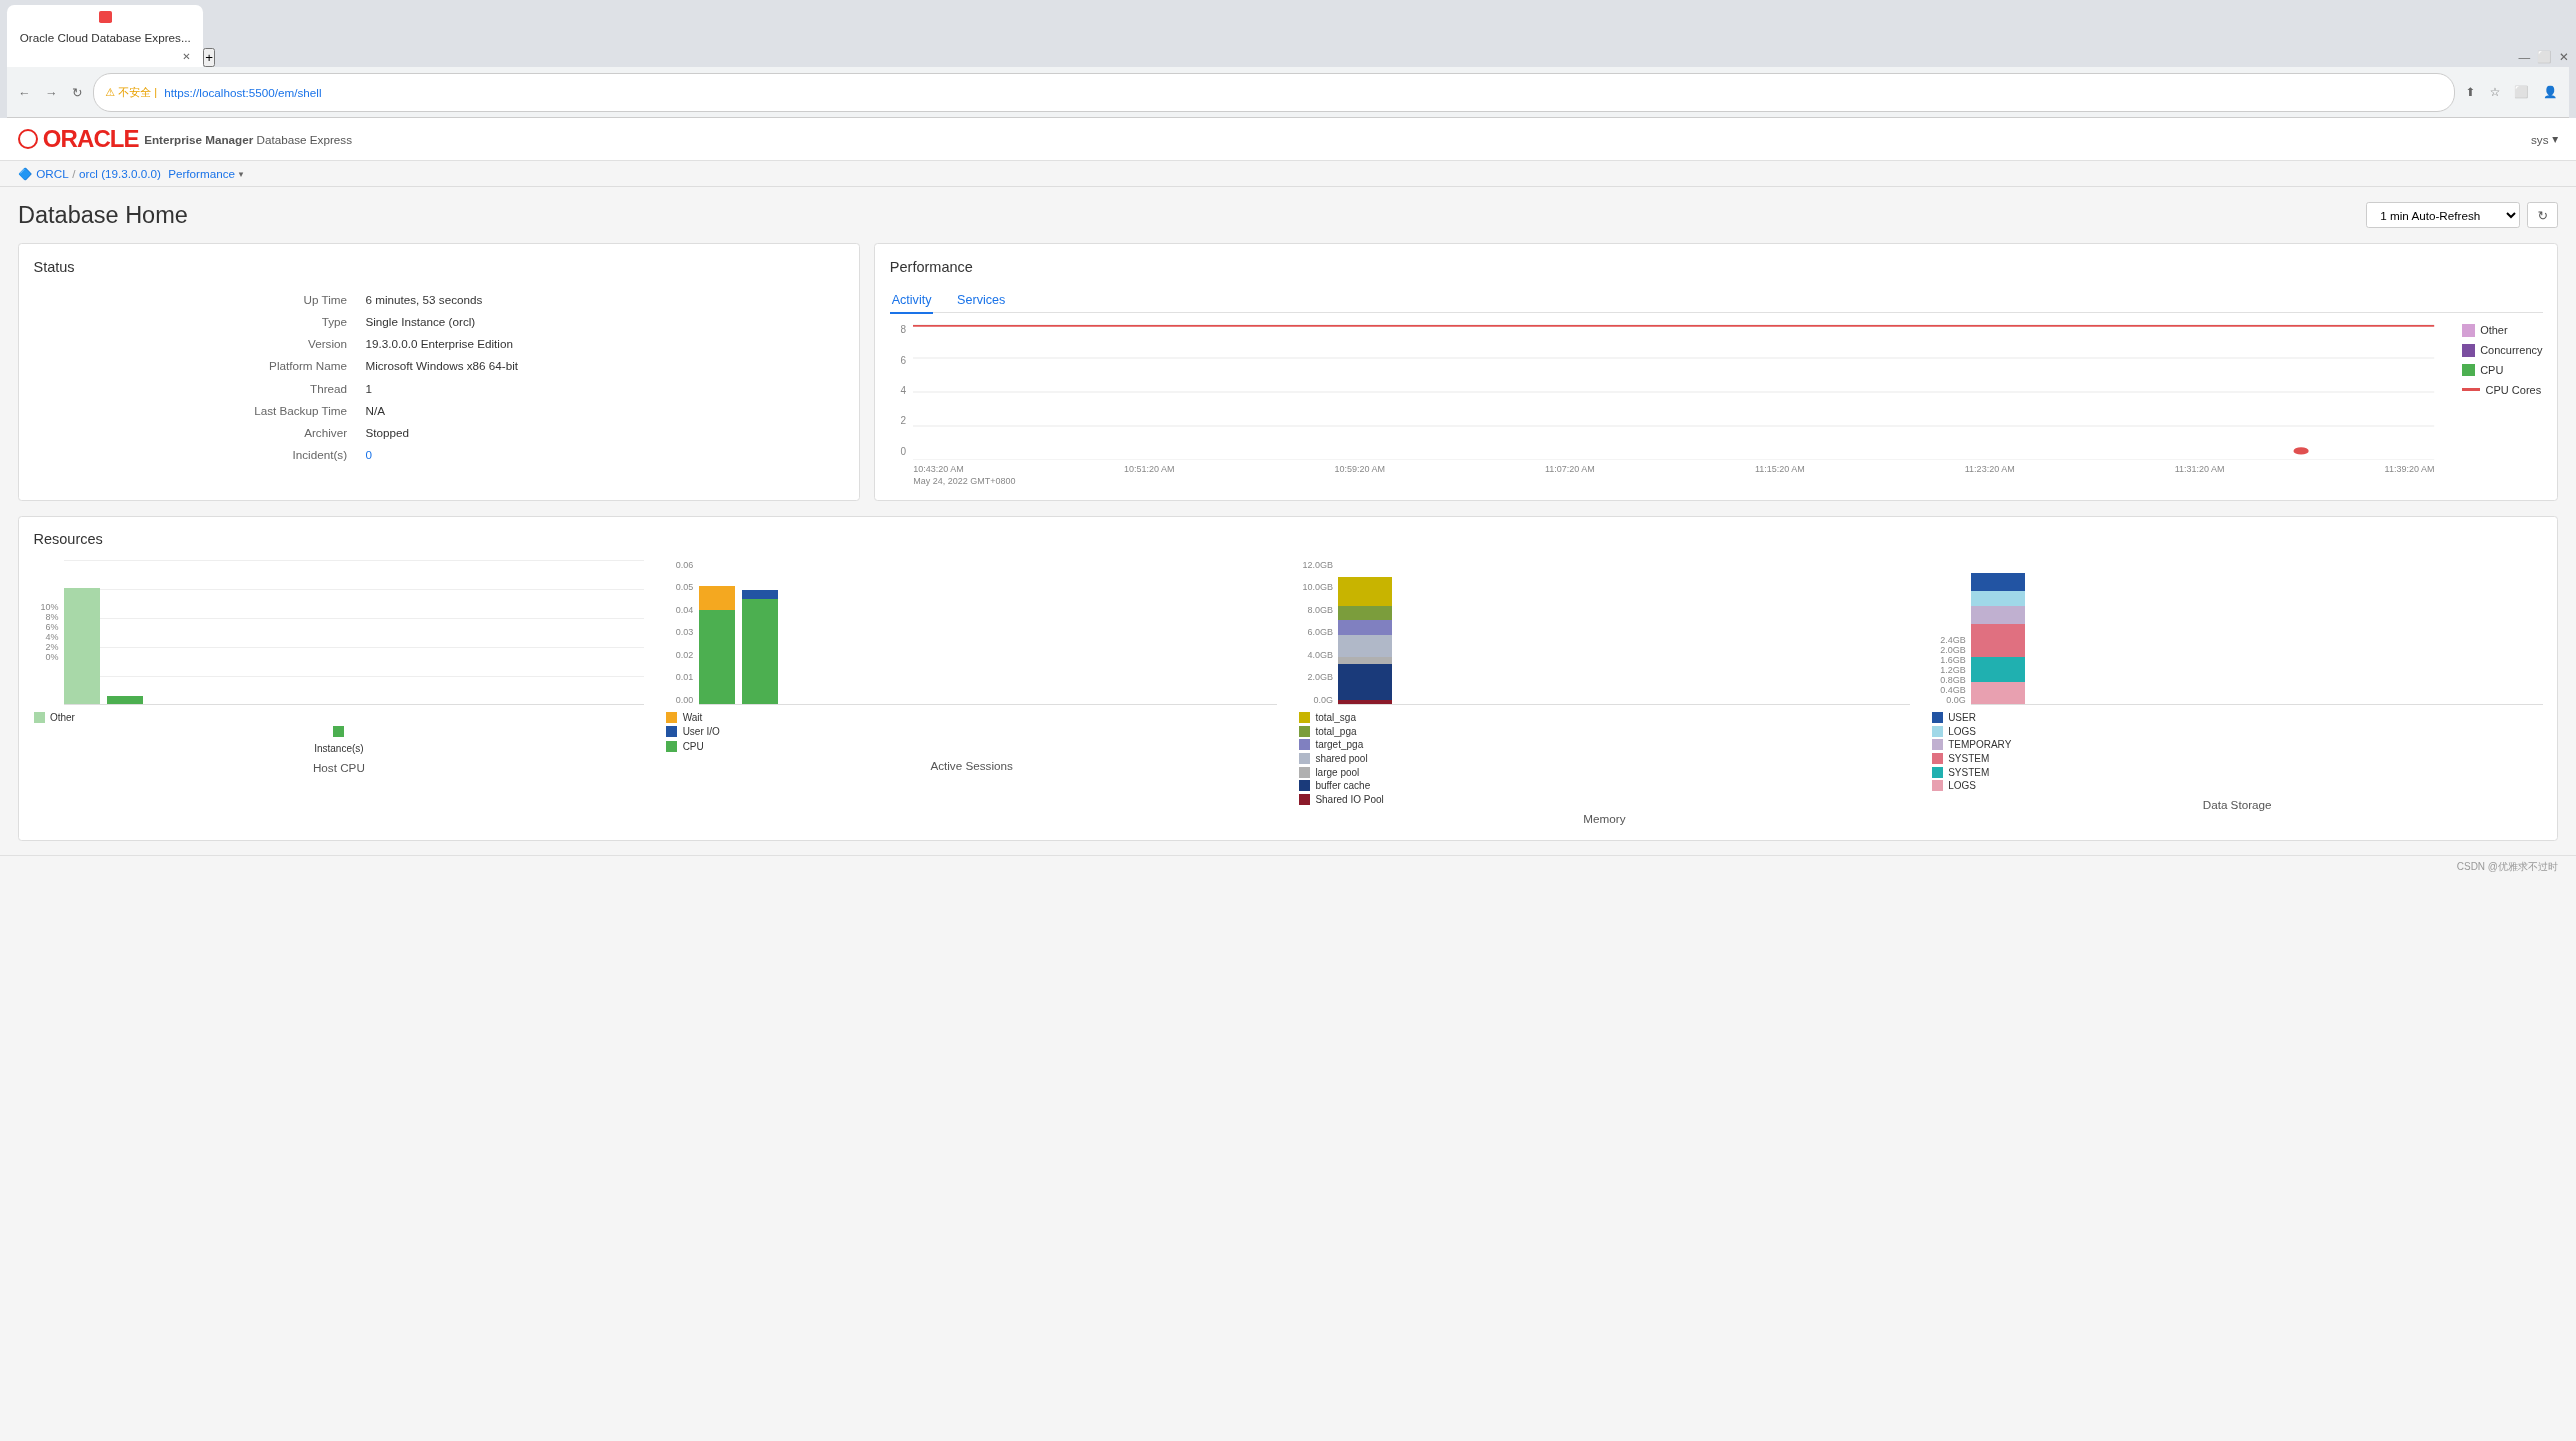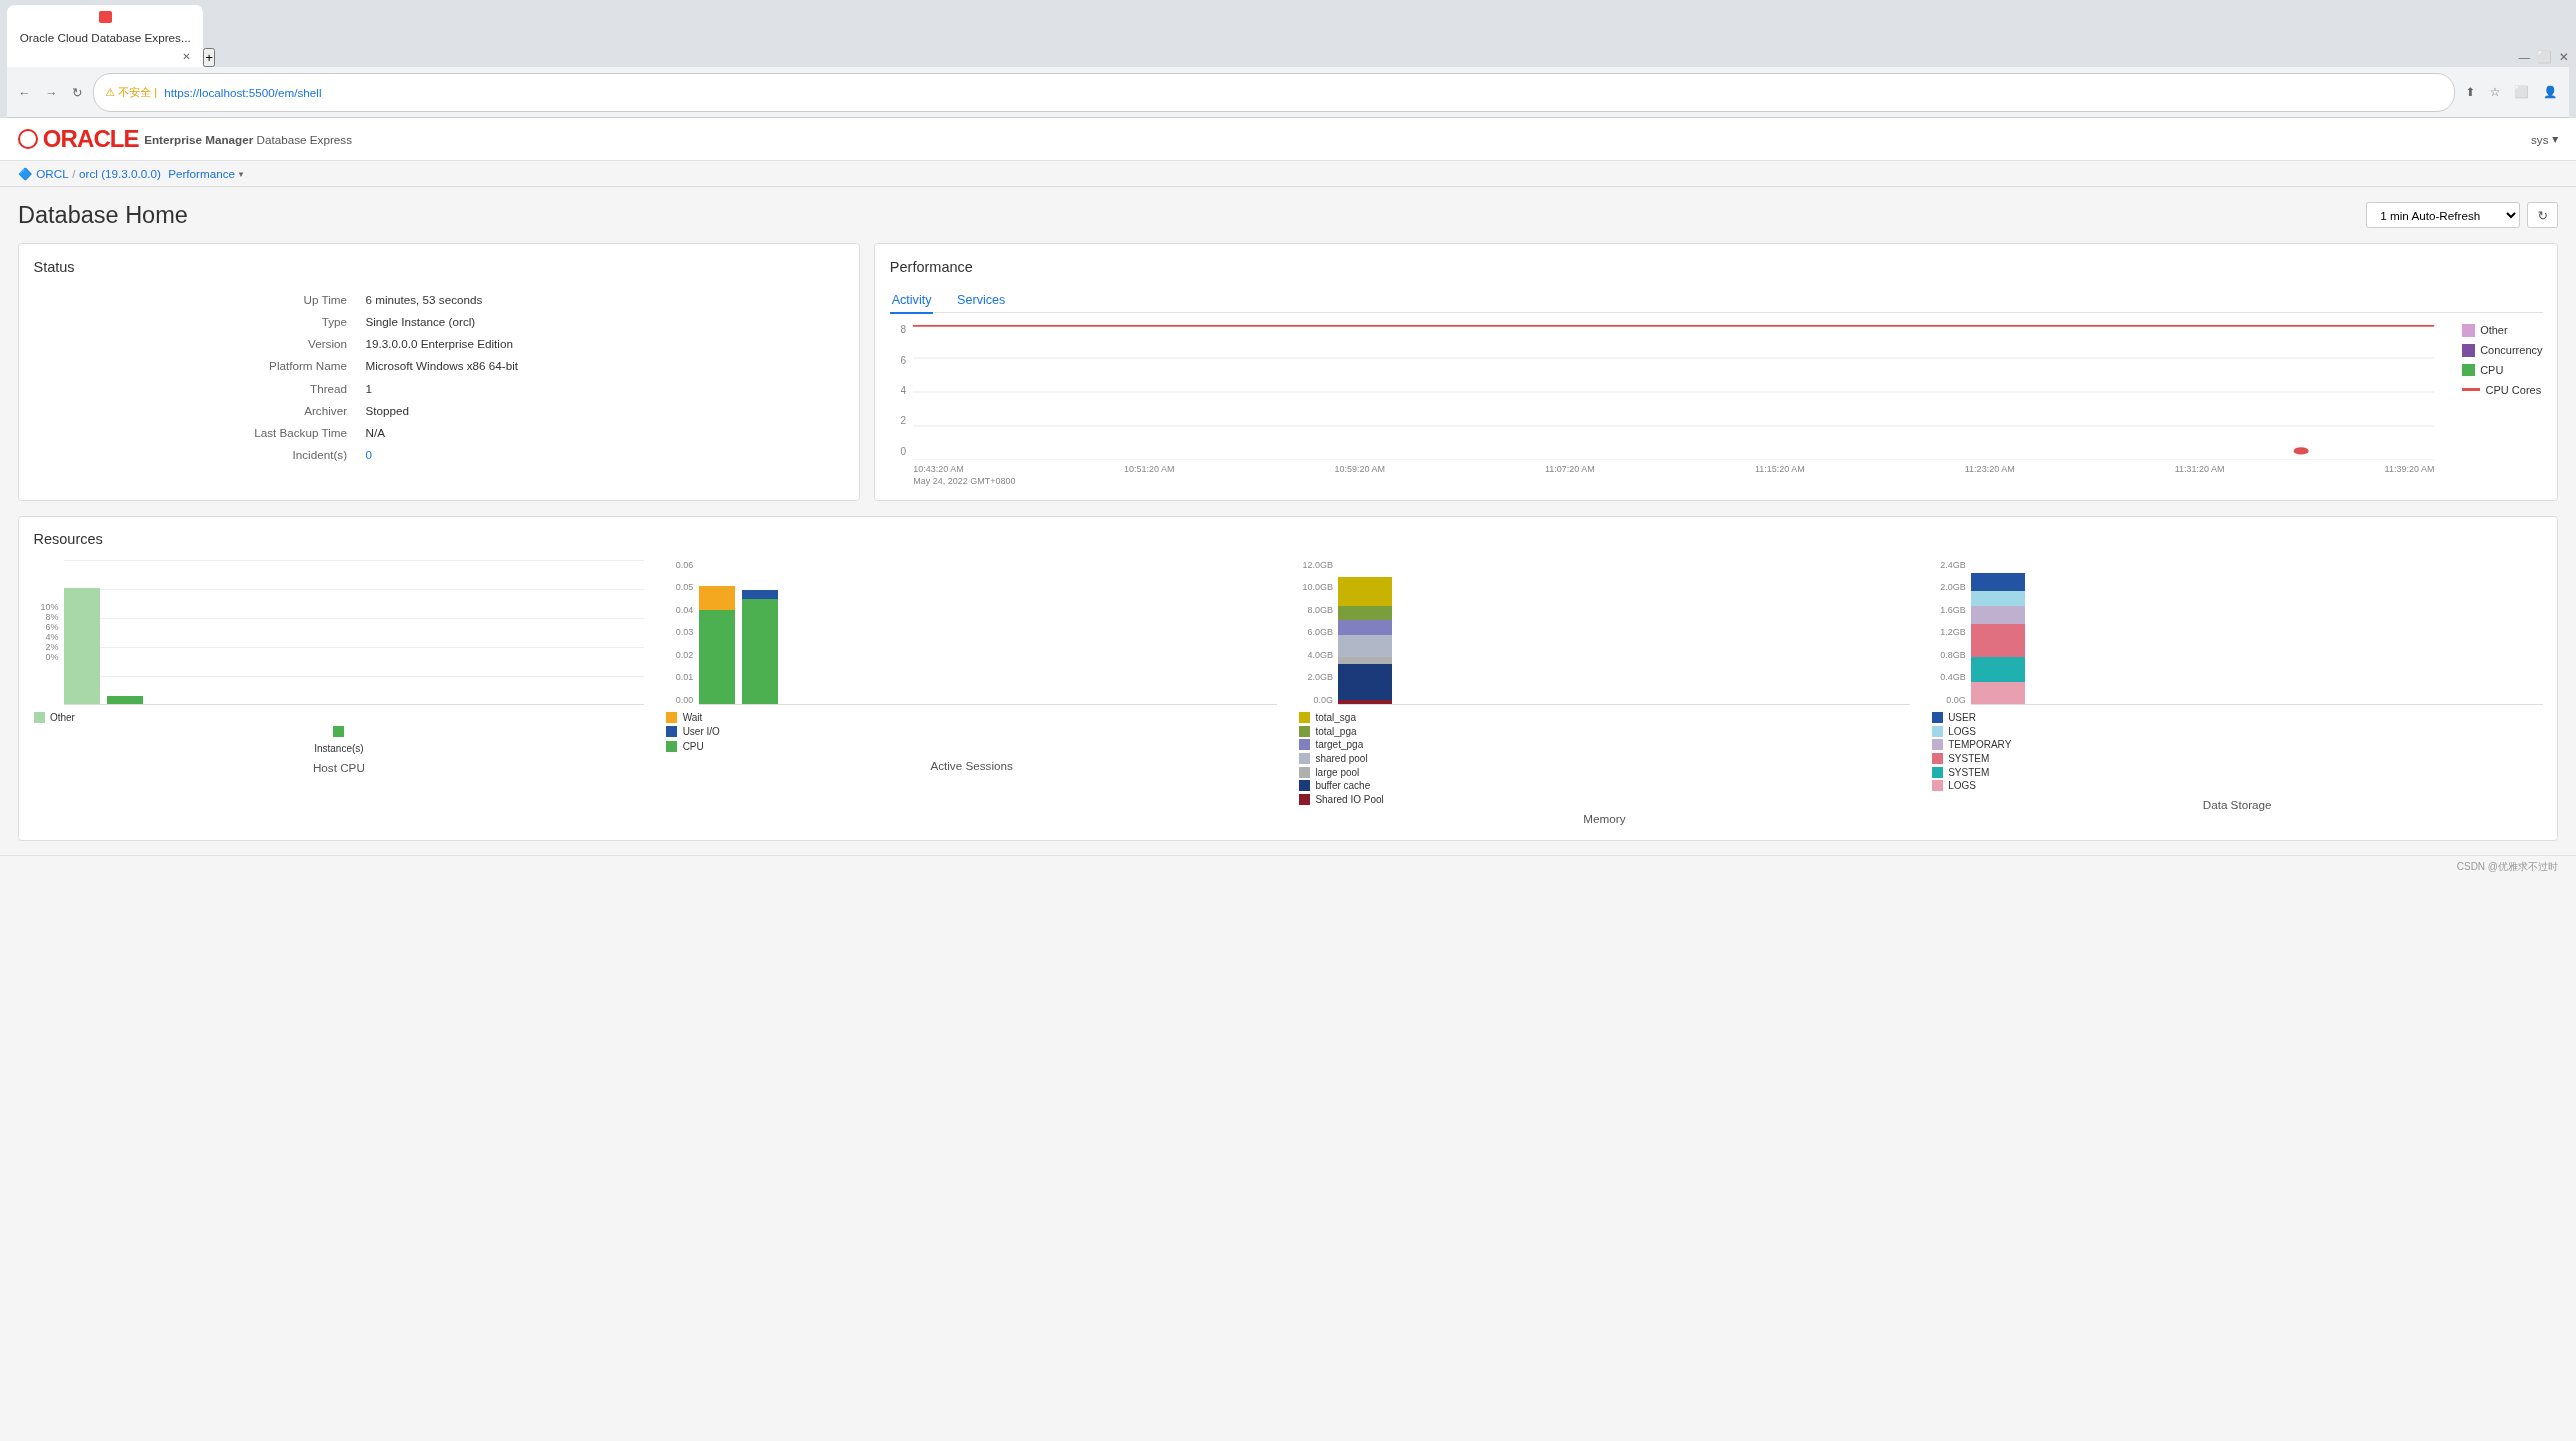--- a/index.html
+++ b/index.html
@@ -160,26 +160,26 @@
             </tr>
             <tr>
               <td>Platform Name</td>
               <td>Microsoft Windows x86 64-bit</td>
             </tr>
             <tr>
               <td>Thread</td>
               <td>1</td>
             </tr>
             <tr>
+              <td>Last Backup Time</td>
+              <td>N/A</td>
+            </tr>
+            <tr>
               <td>Archiver</td>
               <td>Stopped</td>
-            </tr>
-            <tr>
-              <td>Last Backup Time</td>
-              <td>N/A</td>
             </tr>
             <tr>
               <td>Incident(s)</td>
               <td><a href="#" class="link-blue">0</a></td>
             </tr>
           </tbody>
       </table>
     </div>
 
     <div class="card">
@@ -391,21 +391,21 @@
           <div style="display:flex;align-items:center;gap:5.4px;">
               <span style="width:11px;height:11px;background:#8b1a2a;display:inline-block;"></span>
               <span>Shared IO Pool</span>
             </div>
         </div>
         <div class="chart-label">Memory</div>
       </div>
 
       <div class="chart-section">
         <div style="display:flex;gap:5.4px;">
-          <div style="display:flex;flex-direction:column;justify-content:space-between;font-size:9px;color:#888;min-width:34px;text-align:right;">
+          <div style="display:flex;flex-direction:column;justify-content:flex-end;font-size:9px;color:#888;min-width:34px;text-align:right;">
             <span>2.4GB</span>
             <span>2.0GB</span>
             <span>1.6GB</span>
             <span>1.2GB</span>
             <span>0.8GB</span>
             <span>0.4GB</span>
             <span>0.0G</span>
           </div>
           <div style="flex:1;display:flex;align-items:flex-end;gap:7.2px;height:145px;border-bottom:0.9px solid #ddd;">
 

